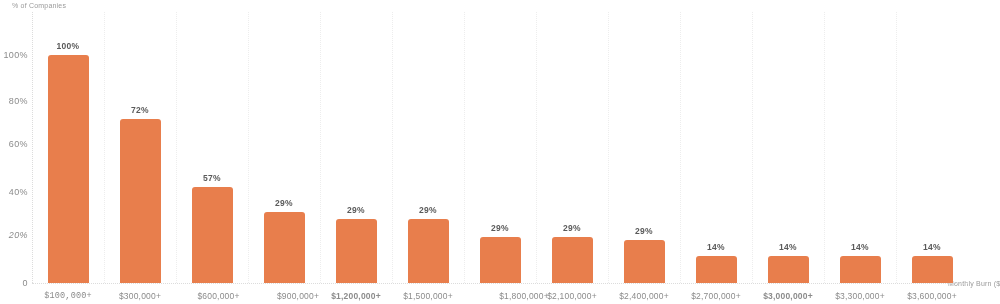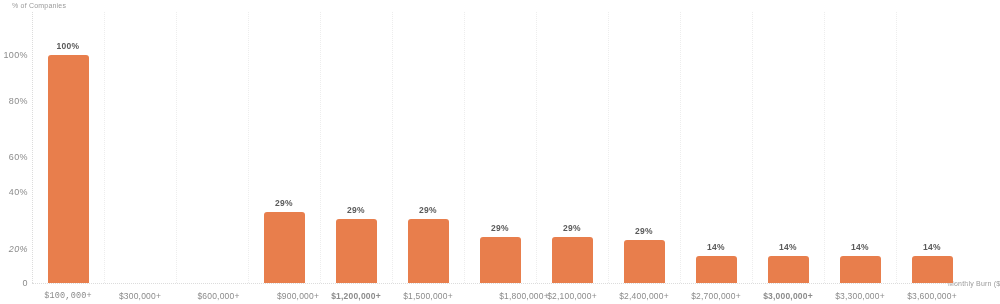--- a/index.html
+++ b/index.html
@@ -131,30 +131,38 @@
   <div id="y-axis-title" class="axis-title">% of Companies</div>
 
   <div id="x-axis-title" class="axis-title">Monthly Burn ($)</div>
 
   <div id="y-axis-line"></div>
   <div id="x-axis-line"></div>
 
   <div class="y-tick-wrap" id="y-ticks">
       <div class="y-tick-item" style="top: 55px;">100%</div>
       <div class="y-tick-item" style="top: 100.6px;">80%</div>
-      <div class="y-tick-item" style="top: 157px;">60%</div>
+      <div class="y-tick-item" style="top: 144px;">60%</div>
       <div class="y-tick-item" style="top: 191.8px;">40%</div>
-      <div class="y-tick-item" style="top: 249px; font-style: italic;">20%</div>
+      <div class="y-tick-item" style="top: 235px; font-style: italic;">20%</div>
       <div class="y-tick-item" style="top: 283px;">0</div>
     </div>
 
   <div id="plot-area">
       <div class="bar-col" style="left: 15.5px; width: 41px;">
         <div class="bar" style="height: 228px; background: rgb(232, 126, 76);"></div>
         <div class="bar-value" style="bottom: 232px; color: rgb(90, 90, 90);">100%</div>
+      </div>
+      <div class="bar-col" style="left: 87.5px; width: 41px;">
+        <div class="bar" style="height: 164.16px; background: rgb(232, 126, 76);"></div>
+        <div class="bar-value" style="bottom: 168.16px; color: rgb(90, 90, 90);">72%</div>
+      </div>
+      <div class="bar-col" style="left: 159.5px; width: 41px;">
+        <div class="bar" style="height: 95.76px; background: rgb(232, 126, 76);"></div>
+        <div class="bar-value" style="bottom: 99.76px; color: rgb(90, 90, 90);">57%</div>
       </div>
       <div class="bar-col" style="left: 231.5px; width: 41px;">
         <div class="bar" style="height: 70.68px; background: rgb(232, 126, 76);"></div>
         <div class="bar-value" style="bottom: 74.68px; color: rgb(90, 90, 90);">29%</div>
       </div>
       <div class="bar-col" style="left: 303.5px; width: 41px;">
         <div class="bar" style="height: 63.84px; background: rgb(232, 126, 76);"></div>
         <div class="bar-value" style="bottom: 67.84px; color: rgb(90, 90, 90);">29%</div>
       </div>
       <div class="bar-col" style="left: 375.5px; width: 41px;">

